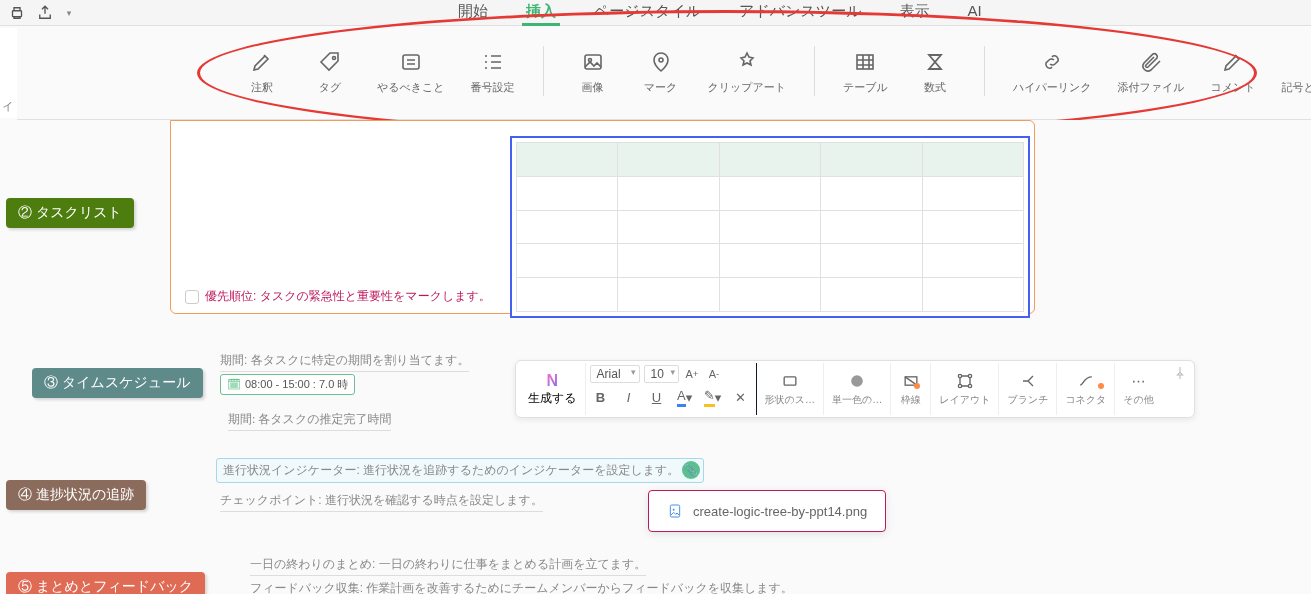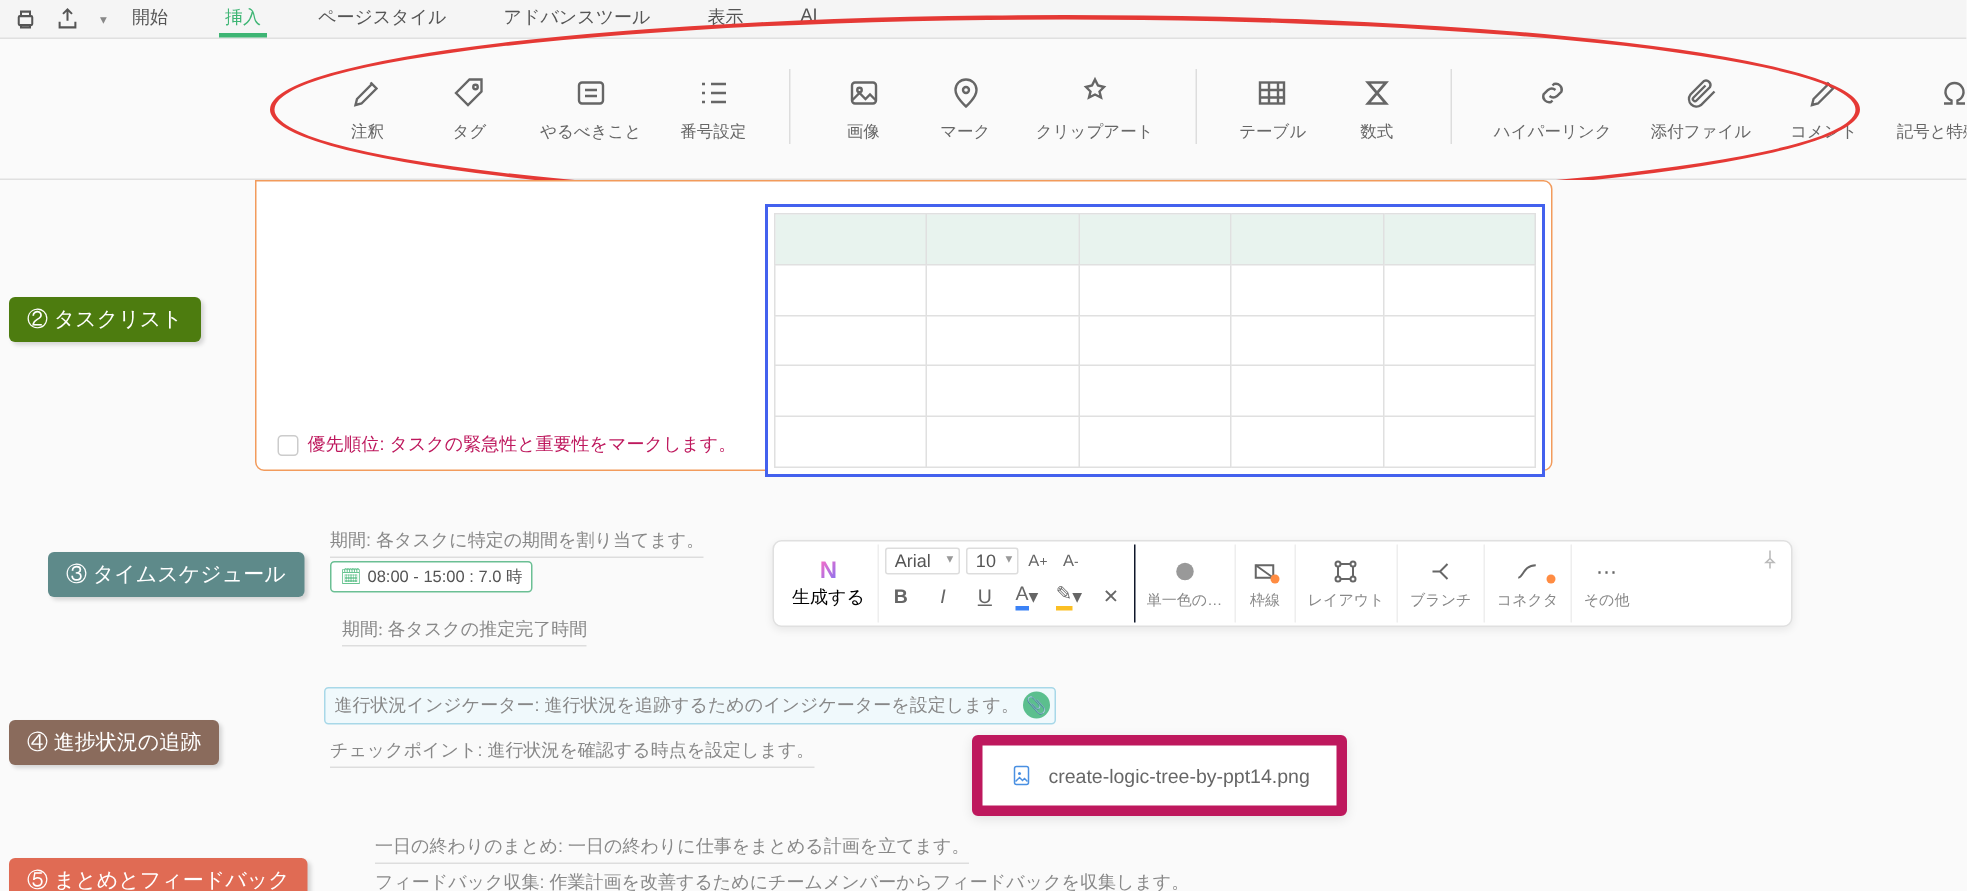--- a/index.html
+++ b/index.html
@@ -3,26 +3,26 @@
   <meta charset="utf-8">
   <style>
     * { margin: 0; padding: 0; box-sizing: border-box; }
     body { font-family: "Segoe UI", Arial, sans-serif; font-size: 12px; background: #fafafa; width: 1311px; height: 594px; overflow: hidden; position: relative; }
     
     
     .top-bar { height: 26px; background: #f5f5f5; border-bottom: 1px solid #e0e0e0; display: flex; align-items: center; padding: 0 8px; gap: 10px; }
     .top-bar .iconbtn { width: 18px; height: 18px; display: flex; align-items: center; justify-content: center; color: #555; }
     
     
-    .menu-tabs { display: flex; gap: 30px; font-size: 12px; color: #555; }
+    .menu-tabs { display: flex; gap: 30px; margin-left: 370px; font-size: 15px; color: #555; }
     .menu-tab { padding: 2px 4px; cursor: pointer; }
-    .menu-tab.active { color: #3eb574; border-bottom: 3px solid #3eb574; font-weight: 400; }
-    
-    
-    .ribbon { height: 94px; background: #fafafa; border-bottom: 1px solid #e0e0e0; position: relative; display: flex; align-items: center; padding: 0 0 0 220px; }
+    .menu-tab.active { color: #3eb574; border-bottom: 3px solid #3eb574; font-weight: 700; }
+    
+    
+    .ribbon { height: 94px; background: #fafafa; border-bottom: 1px solid #e0e0e0; position: relative; display: flex; align-items: center; padding: 0 0 0 220px; margin-left: 17px; }
     .ribbon-group { display: flex; gap: 18px; align-items: flex-start; }
     .ribbon-item { display: flex; flex-direction: column; align-items: center; gap: 6px; padding: 4px 4px; cursor: pointer; min-width: 50px; }
     .ribbon-item .ricon { width: 24px; height: 24px; color: #666; display: flex; align-items: center; justify-content: center; }
     .ribbon-item .rlabel { font-size: 11px; color: #666; white-space: nowrap; }
     .ribbon-sep { width: 1px; height: 50px; background: #ddd; margin: 0 6px; }
     .red-oval { position: absolute; left: 180px; top: -16px; width: 1060px; height: 126px; border: 3px solid #e53935; border-radius: 50%; pointer-events: none; }
     
     
     .side-trunc { position: absolute; left: 0; top: 28px; width: 28px; height: 90px; background: #fff; border-right: 1px solid #eee; display:flex; align-items:flex-end; justify-content:center; padding-bottom:4px; }
     .side-trunc span { font-size:11px; color:#888; }
@@ -51,21 +51,21 @@
     
     .sub-line { position: absolute; font-size: 12px; color: #888; white-space: nowrap; border-bottom: 1px solid #ddd; padding-bottom: 2px; }
     .time-chip { position: absolute; border: 1.5px solid #6bbf94; border-radius: 3px; padding: 2px 6px; font-size: 11px; color: #555; background: #fff; display: flex; align-items: center; gap: 4px; }
     .time-chip .cicon { color: #3cb371; }
     
     
     .indicator-row { position: absolute; border: 1.5px solid #a8d8e8; background: #f0f9fc; border-radius: 3px; padding: 3px 24px 3px 6px; font-size: 12px; color: #888; display: flex; align-items: center; justify-content: center; }
     .clip-icon { position: absolute; right: 3px; top: 2px; width: 18px; height: 18px; background: #5bbf8e; border-radius: 50%; display: flex; align-items: center; justify-content: center; color: #fff; font-size: 11px; }
     
     
-    .file-popup { position: absolute; background: #fff; border: 7px solid #be185d; border-radius: 4px; box-shadow: 0 2px 8px rgba(0,0,0,0.1); padding: 12px 18px; display: flex; align-items: center; gap: 10px; font-size: 13px; color: #666; }
+    .file-popup { position: absolute; background: #fff; border: 1px solid #be185d; border-radius: 4px; box-shadow: 0 2px 8px rgba(0,0,0,0.1); padding: 12px 18px; display: flex; align-items: center; gap: 10px; font-size: 13px; color: #666; }
     .file-popup .ficon { width: 16px; height: 16px; }
     
     
     .float-tb { position: absolute; left: 515px; top: 240px; width: 680px; height: 58px; background: #fff; border: 1px solid #e0e0e0; border-radius: 6px; box-shadow: 0 2px 6px rgba(0,0,0,0.08); display: flex; align-items: stretch; padding: 2px 4px; }
     .float-col { display: flex; flex-direction: column; align-items: center; justify-content: center; padding: 0 8px; gap: 2px; min-width: 40px; border-right: 1px solid #eee; }
     .float-col:last-child { border-right: none; }
     .float-col .ticon { height: 20px; display: flex; align-items: center; color: #666; font-size: 14px; }
     .float-col .tlabel { font-size: 10px; color: #888; white-space: nowrap; }
     .font-ctrl { display: flex; flex-direction: column; padding: 2px 4px; gap: 2px; border-right: 1px solid #0f172a; }
     .font-row1 { display: flex; gap: 4px; align-items: center; }
@@ -316,20 +316,28 @@
       </div>
       <div class="font-row2">
         <div class="fmt-btn bold">B</div>
         <div class="fmt-btn italic">I</div>
         <div class="fmt-btn underline">U</div>
         <div class="fmt-btn"><span class="color-bar" style="border-color:#3b82f6;">A</span>▾</div>
         <div class="fmt-btn"><span class="color-bar" style="border-color:#fbbf24;">✎</span>▾</div>
         <div class="fmt-btn">✕</div>
       </div>
     </div>
+    <div class="float-col" style="position:relative;">
+      <div class="ticon">
+          <svg viewBox="0 0 24 24" fill="none" stroke="currentColor" stroke-width="1.6">
+            <rect x="5" y="7" width="14" height="10" rx="1"></rect>
+          </svg>
+        </div>
+      <div class="tlabel">形状のス…</div>
+    </div>
     <div class="float-col">
       <div class="ticon">
           <svg viewBox="0 0 24 24" fill="#999">
             <circle cx="12" cy="12" r="7"></circle>
           </svg>
         </div>
       <div class="tlabel">単一色の…</div>
     </div>
     <div class="float-col" style="position:relative;">
       <div class="ticon">

